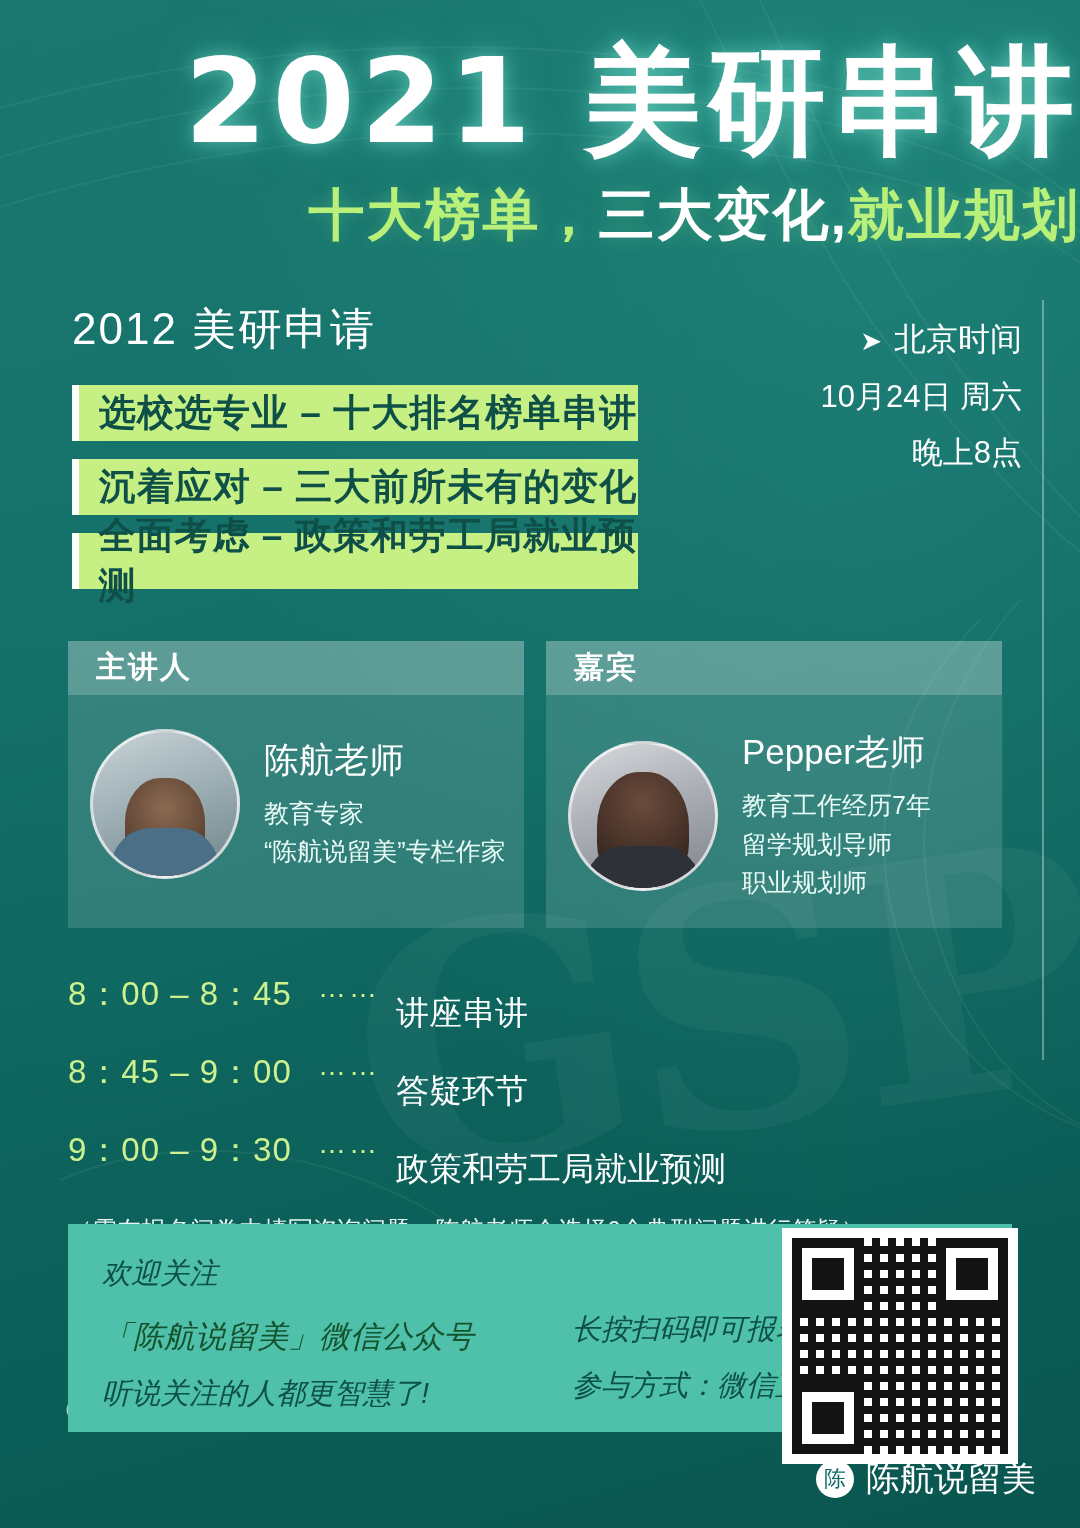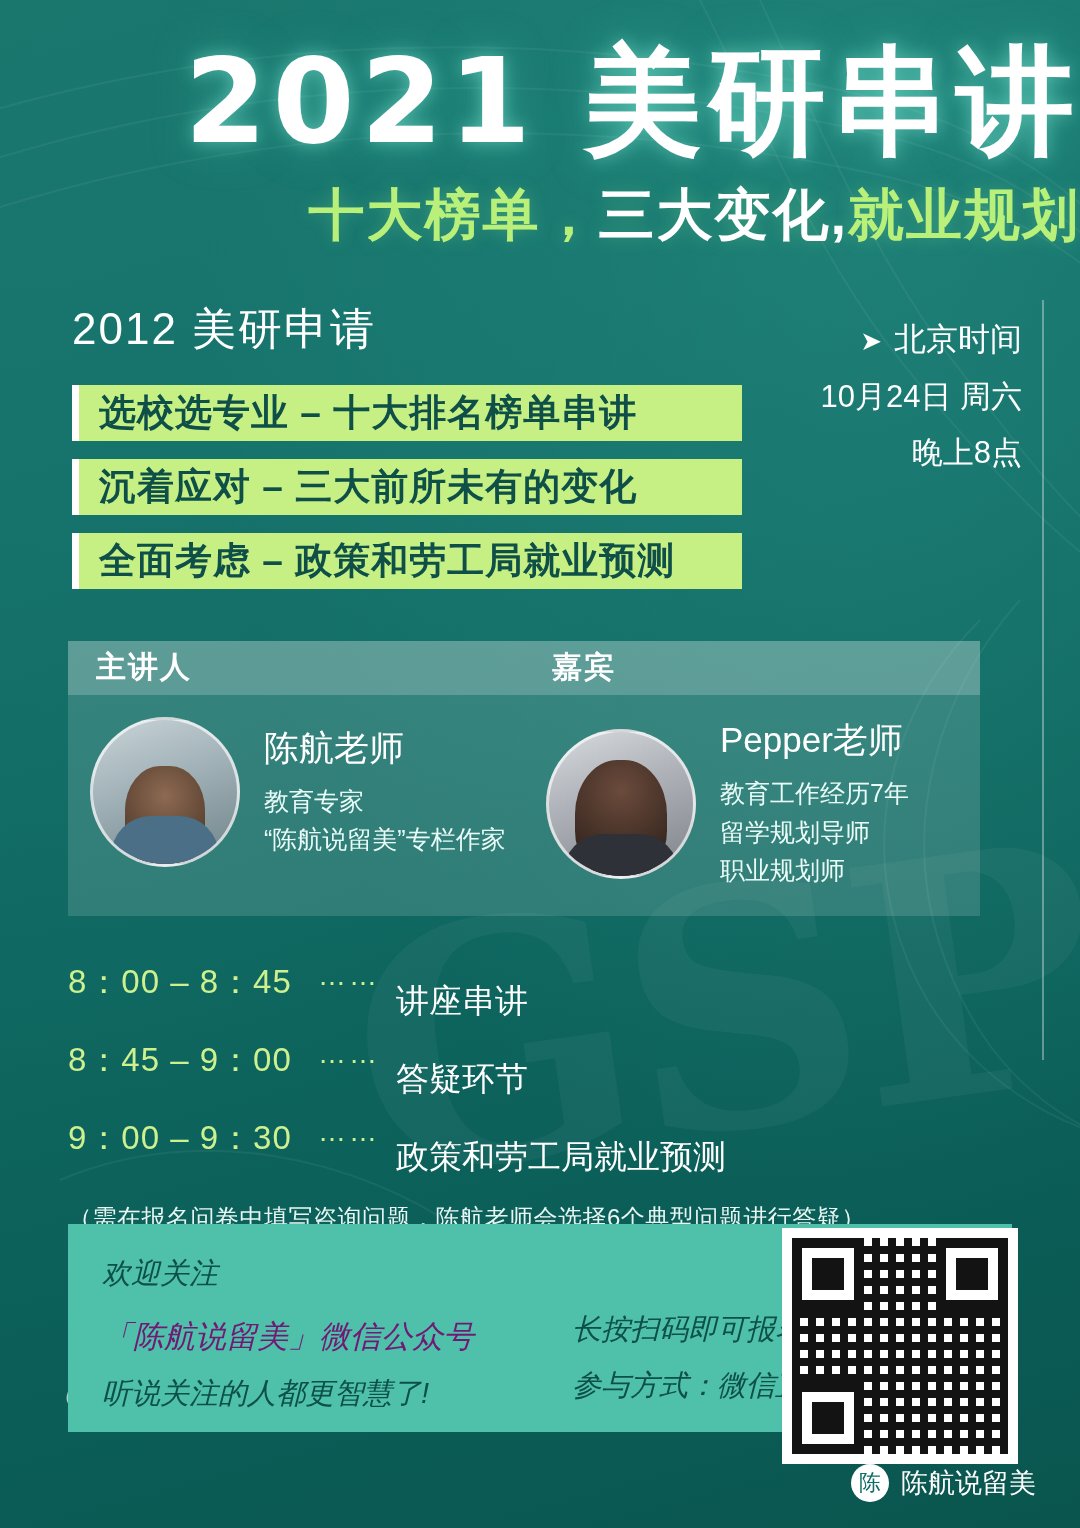--- a/index.html
+++ b/index.html
@@ -60,37 +60,37 @@
   .time-block .row2{font-size:31px;margin-bottom:14px;}
   .time-block .row3{font-size:31px;}
   .vline{
     position:absolute;right:36px;top:300px;width:2px;height:760px;
     background:rgba(255,255,255,.35);
   }
 
   
   .bars{margin:26px 0 0 72px;}
   .bar{
-    position:relative;width:670px;height:56px;margin-bottom:18px;
+    position:relative;width:566px;height:56px;margin-bottom:18px;
     background:#c6ef84;display:flex;align-items:center;
   }
   .bar .tick{width:7px;height:100%;background:#ffffff;margin-right:0;}
   .bar .txt{
     padding-left:20px;font-size:37px;color:#0e4f48;font-weight:700;letter-spacing:1px;
   }
 
   
-  .speakers{display:flex;margin:52px 0 0 68px;}
+  .speakers{display:flex;gap:22px;margin:52px 0 0 68px;}
   .card{width:456px;background:rgba(255,255,255,.14);}
   .card .hd{
     height:54px;background:rgba(255,255,255,.20);
     display:flex;align-items:center;padding-left:28px;
     color:#ffffff;font-size:30px;font-weight:700;letter-spacing:2px;
   }
-  .card .bd{display:flex;align-items:center;padding:22px 18px 26px 22px;}
+  .card .bd{display:flex;align-items:center;padding:22px 18px 26px 22px;margin-top:12px;}
   .avatar{
     width:144px;height:144px;border-radius:50%;flex:0 0 144px;
     border:3px solid rgba(255,255,255,.65);
     overflow:hidden;position:relative;
   }
   .av1{background:linear-gradient(160deg,#c9d4d8 0%,#9fb0b6 45%,#6f8389 100%);}
   .av2{background:linear-gradient(160deg,#d7dadd 0%,#b0b4ba 40%,#7d8288 100%);}
   .av1:after{
     content:"";position:absolute;left:32px;top:46px;width:80px;height:100px;
     border-radius:44% 44% 38% 38%;
@@ -150,21 +150,21 @@
 
   
   .footer{
     position:absolute;left:68px;bottom:96px;width:944px;height:208px;
     background:#4fc0a9;
   }
   .f-inner{padding:30px 0 0 34px;color:#0d4f49;font-style:italic;}
   .f-welcome{font-size:29px;margin-bottom:14px;color:#0d4f49;}
   .f-row{display:flex;align-items:center;}
   .f-left{width:470px;}
-  .f-acct{font-size:31px;color:#701a75;margin-bottom:16px;}
+  .f-acct{font-size:31px;color:#14532d;margin-bottom:16px;}
   .f-tip{font-size:29px;color:#0d4f49;}
   .f-mid{padding-top:2px;}
   .f-mid div{font-size:29px;color:#0d4f49;margin-bottom:16px;}
 
   .qr{
     position:absolute;right:62px;bottom:64px;width:236px;height:236px;
     background:#ffffff;padding:10px;box-sizing:border-box;
   }
   .qr .grid{
     width:100%;height:100%;
@@ -179,21 +179,21 @@
   .qr .eye i{position:absolute;inset:10px;background:#000;display:block;}
   .qr .e1{left:0;top:0;} .qr .e2{right:0;top:0;} .qr .e3{left:0;bottom:0;}
 
   .brand{
     position:absolute;right:44px;bottom:26px;display:flex;align-items:center;color:#ffffff;
   }
   .brand .logo{
     width:38px;height:38px;border-radius:50%;background:#ffffff;color:#0f6d66;
     display:flex;align-items:center;justify-content:center;font-size:22px;margin-right:12px;
   }
-  .brand span.t{font-size:27px;}
+  .brand span.t{font-size:34px;}
 </style>
 </head>
 <body>
 
 <div class="poster">
 
   <svg class="swirl" viewBox="0 0 1080 1528" preserveAspectRatio="none">
     <g fill="none" stroke="rgba(255,255,255,0.18)" stroke-width="2">
       <path d="M -40 120 C 220 40, 520 20, 840 90 C 980 120, 1060 180, 1120 240"></path>
       <path d="M -40 170 C 230 80, 540 60, 860 130 C 1000 160, 1070 215, 1130 280"></path>

